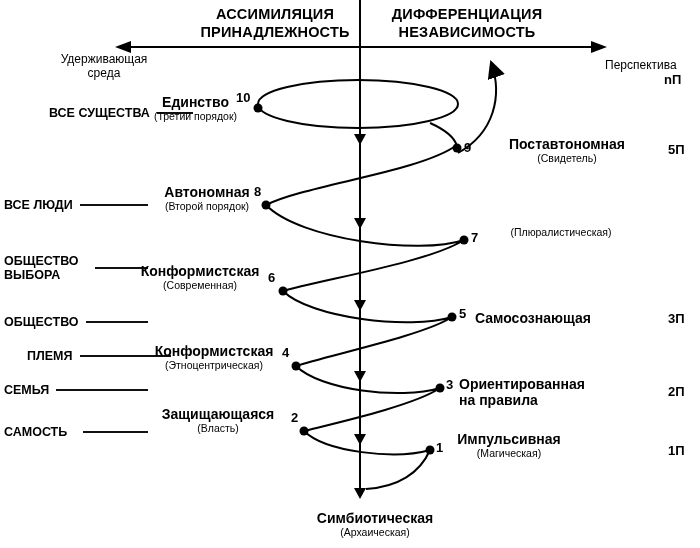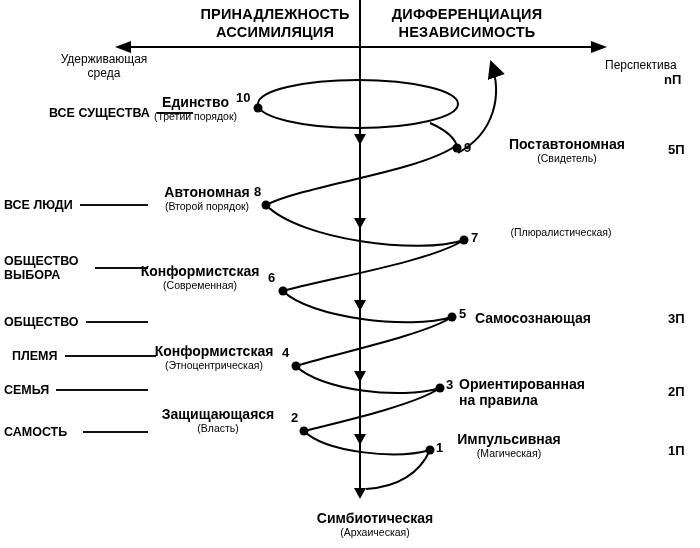--- a/index.html
+++ b/index.html
@@ -74,22 +74,22 @@
       <circle cx="283" cy="291" r="4.5"></circle>
       <circle cx="452" cy="317" r="4.5"></circle>
       <circle cx="296" cy="366" r="4.5"></circle>
       <circle cx="440" cy="388" r="4.5"></circle>
       <circle cx="304" cy="431" r="4.5"></circle>
       <circle cx="430" cy="450" r="4.5"></circle>
     </g>
   </svg>
 
   <div class="abs hdr" style="left:155px;top:5px;width:240px;">
+    <div>АССИМИЛЯЦИЯ</div>
     <div>ПРИНАДЛЕЖНОСТЬ</div>
-    <div>АССИМИЛЯЦИЯ</div>
   </div>
   <div class="abs hdr" style="left:372px;top:5px;width:190px;">
     <div>ДИФФЕРЕНЦИАЦИЯ</div>
     <div>НЕЗАВИСИМОСТЬ</div>
   </div>
 
   <div class="abs axis-label" style="left:0;top:52px;width:112px;text-align:center;padding-left:48px;">Удерживающая среда</div>
   <div class="abs axis-label" style="left:605px;top:58px;">Перспектива</div>
   <div class="abs persp-n" style="left:664px;top:72px;">nП</div>
 
@@ -102,21 +102,21 @@
     <span class="dash"></span>
   </div>
   <div class="abs env-row env-wrap" style="left:4px;top:254px;width:148px;">
     <span class="env-label">ОБЩЕСТВО ВЫБОРА</span>
     <span class="dash"></span>
   </div>
   <div class="abs env-row" style="left:4px;top:315px;width:148px;">
     <span class="env-label">ОБЩЕСТВО</span>
     <span class="dash"></span>
   </div>
-  <div class="abs env-row" style="left:1px;top:349px;width:148px;padding-left:11px;">
+  <div class="abs env-row" style="left:16px;top:349px;width:148px;padding-left:11px;">
     <span class="env-label">ПЛЕМЯ</span>
     <span class="dash"></span>
   </div>
   <div class="abs env-row" style="left:4px;top:383px;width:148px;">
     <span class="env-label">СЕМЬЯ</span>
     <span class="dash"></span>
   </div>
   <div class="abs env-row" style="left:4px;top:425px;width:148px;gap:9px;">
     <span class="env-label">САМОСТЬ</span>
     <span class="dash"></span>

